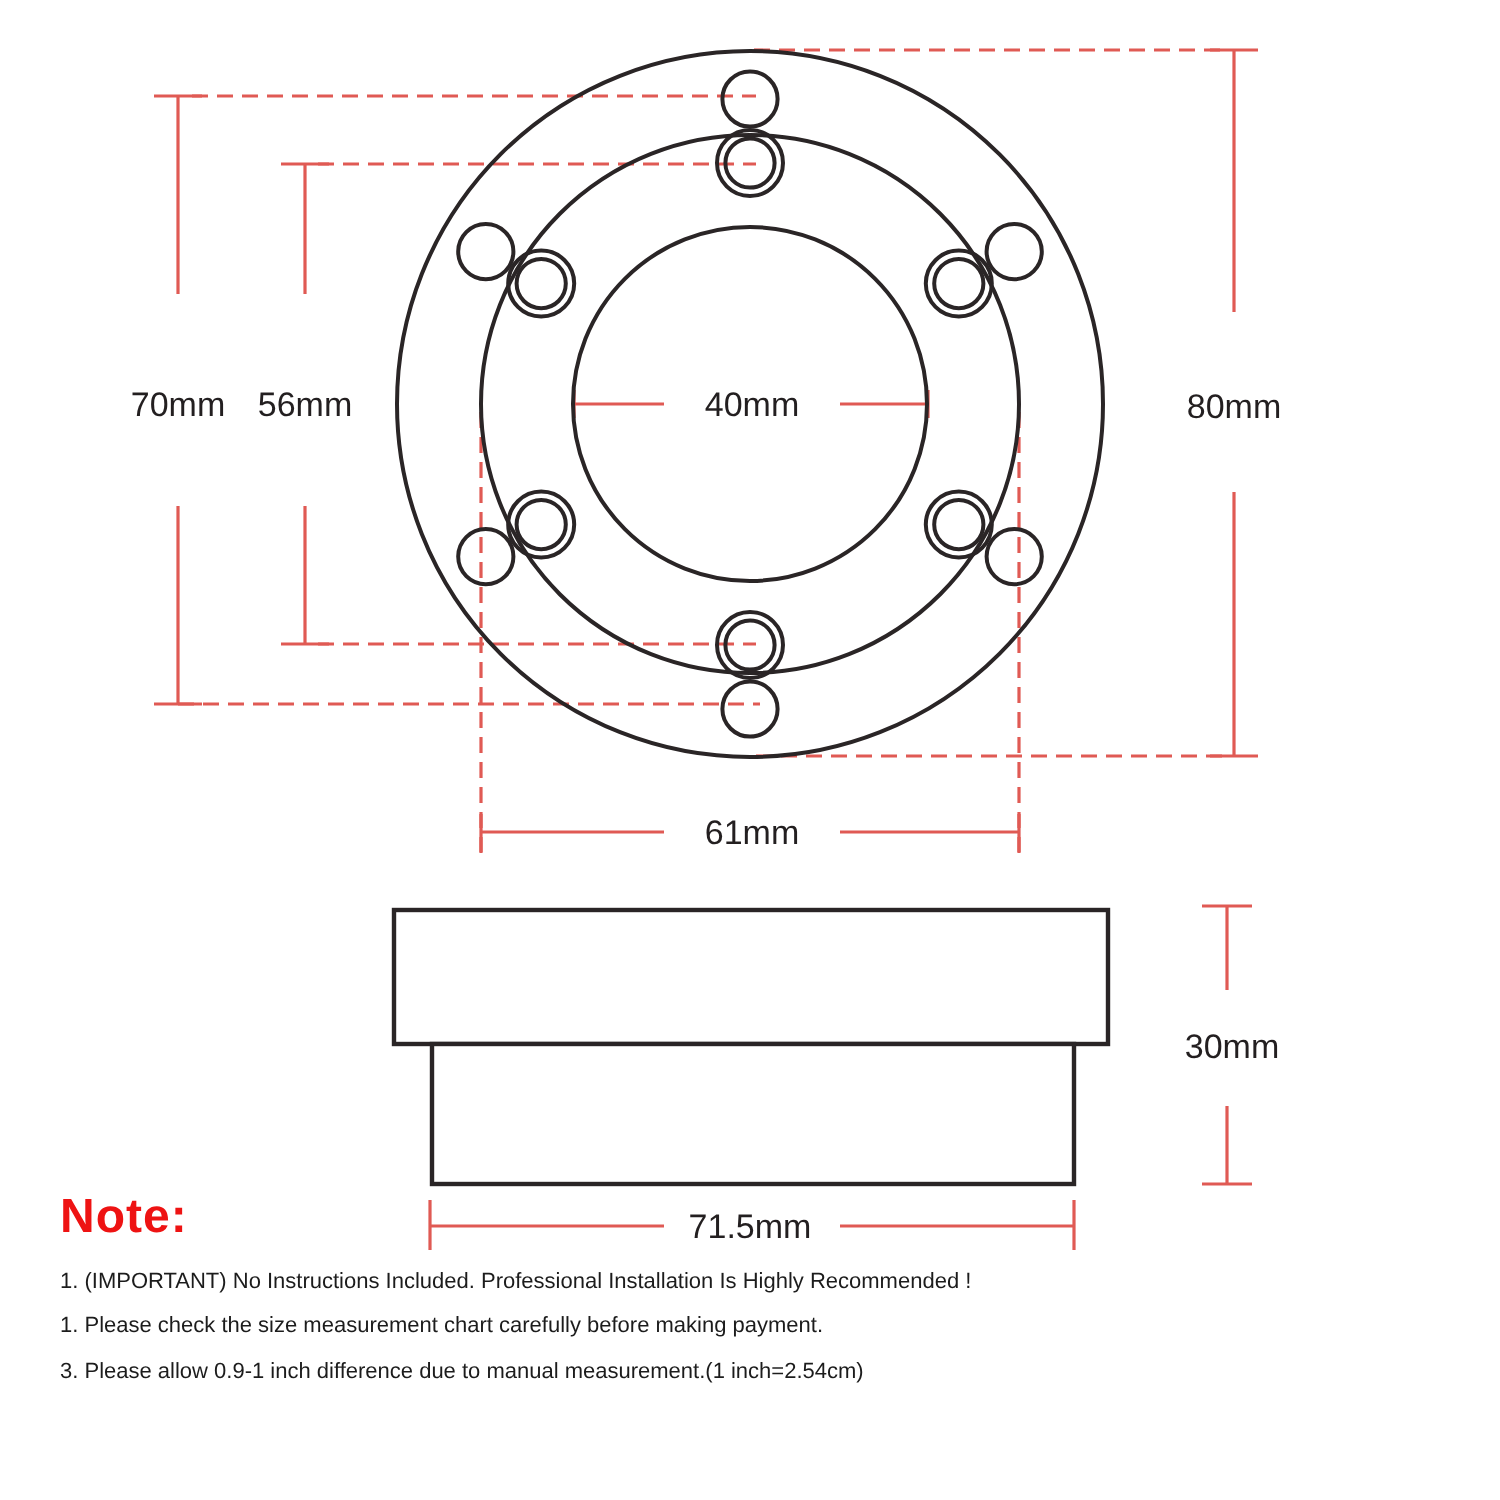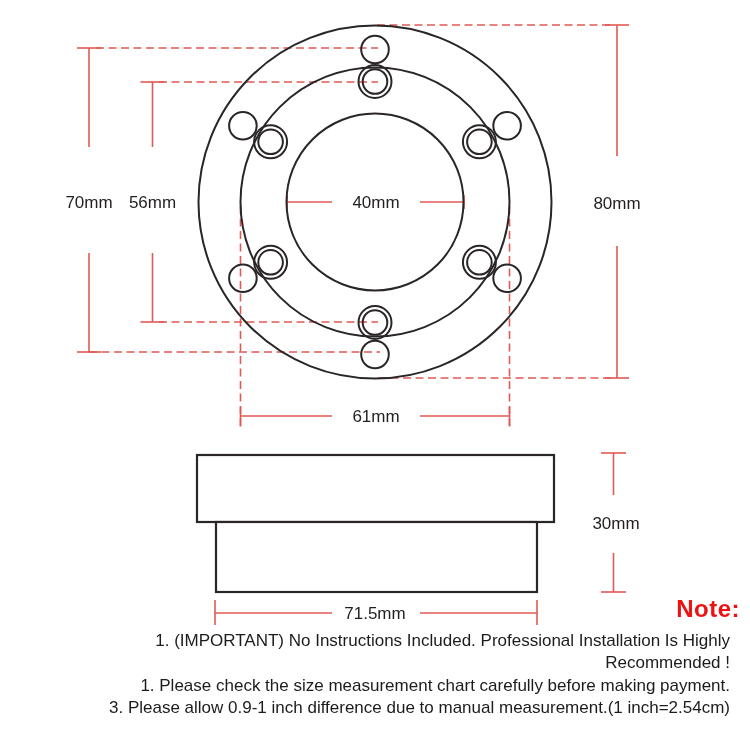--- a/index.html
+++ b/index.html
@@ -2,46 +2,45 @@
 <html><head>
 <meta charset="utf-8">
 <style>
   html,body{margin:0;padding:0;background:#ffffff;}
   #stage{
     position:relative;
     width:750px;height:750px;
     background:#ffffff;
     overflow:hidden;
     font-family:"Liberation Sans", sans-serif;
-    text-align:right;
   }
   #drawing{position:absolute;left:0;top:0;z-index:1;}
   .dim-label{
     font-family:"Liberation Sans", sans-serif;
     font-size:17px;
     fill:#231f20;
   }
   #notes{
     position:absolute;
-    left:40px;top:595px;
+    left:30px;top:595px;
     width:700px;
     z-index:2;
   }
   .note-heading{
     color:#ee1313;
     font-size:24px;
     font-weight:bold;
     line-height:28px;
     letter-spacing:0.5px;
   }
   .note-items{
     margin-top:7px;
     width:690px;
     color:#1c1c1c;
-    font-size:17px;
+    font-size:11px;
     line-height:22.3px;
   }
 </style>
 </head>
 <body>
 
 <div id="stage">
 
   <svg id="drawing" width="750" height="750" viewBox="0 0 750 750">
 

